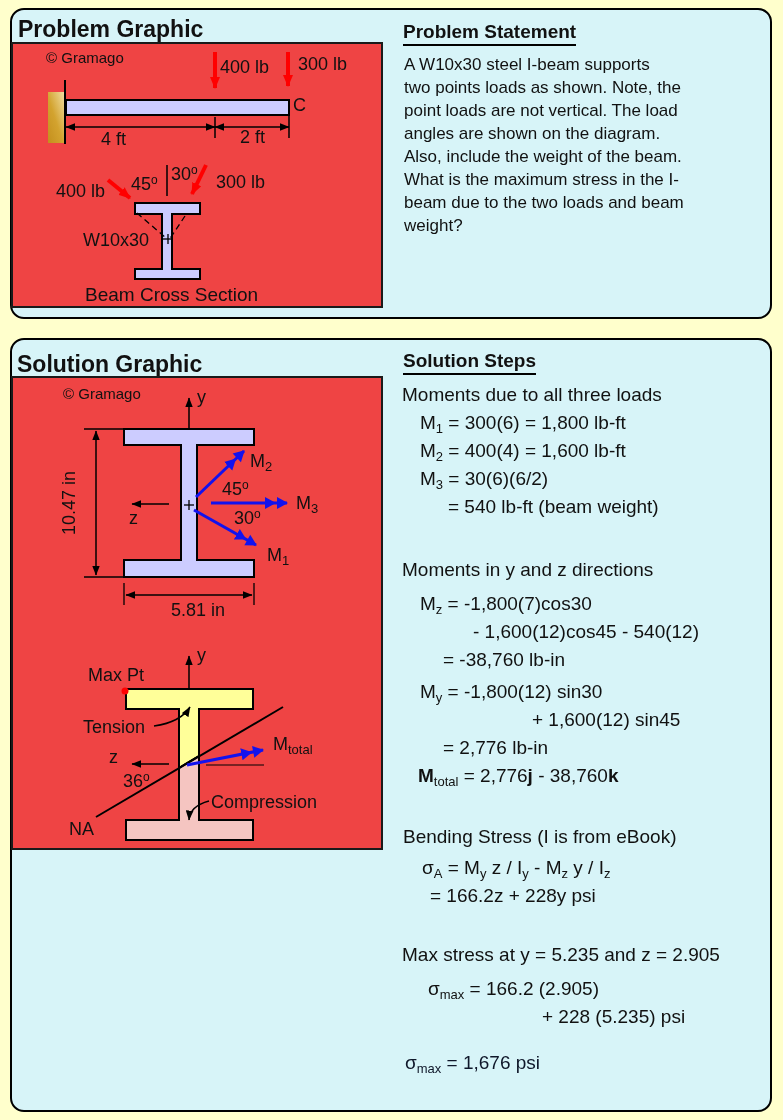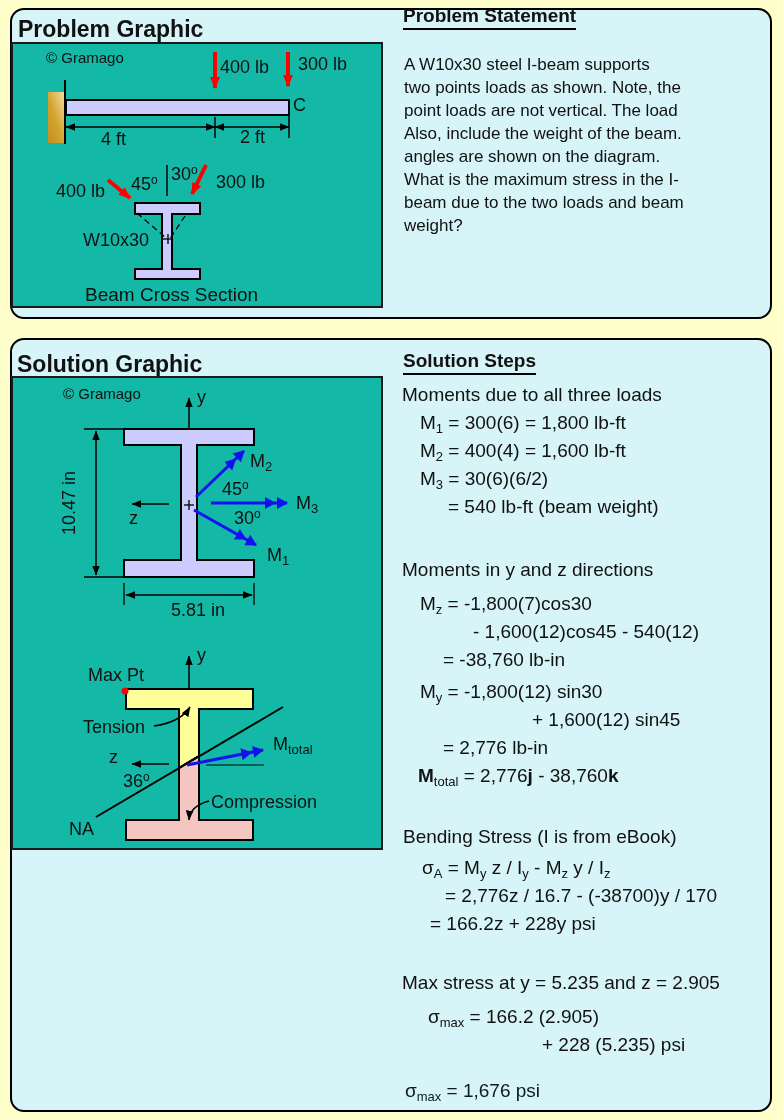--- a/index.html
+++ b/index.html
@@ -9,34 +9,34 @@
     font-family:"Liberation Sans",sans-serif;
     color:#111;
   }
   .panel{
     position:absolute;left:10px;width:758px;
     background:#D7F4F8;border:2px solid #000;border-radius:14px;
   }
   #panel-problem{top:8px;height:307px;}
   #panel-solution{top:338px;height:770px;}
   .gbox{
-    position:absolute;background:#14b8a6;border:2px solid #1a1a1a;
+    position:absolute;background:#ef4444;border:2px solid #1a1a1a;
   }
   #gbox-problem{left:11px;top:42px;width:368px;height:262px;}
   #gbox-solution{left:11px;top:376px;width:368px;height:470px;}
   .panel-title{
     position:absolute;font-size:23px;font-weight:bold;white-space:nowrap;
   }
   #title-problem-graphic{left:18px;top:16px;}
   #title-solution-graphic{left:17px;top:351px;}
   .col-title{
     position:absolute;font-size:19px;font-weight:bold;white-space:nowrap;
     border-bottom:2px solid #000;padding-bottom:1px;
   }
-  #title-problem-statement{left:403px;top:5px;text-align:right;}
+  #title-problem-statement{left:403px;top:21px;text-align:right;}
   #title-solution-steps{left:403px;top:350px;}
   #stmt{
     position:absolute;left:404px;top:53px;width:372px;
     font-size:17px;line-height:23px;
   }
   .stmt-line{white-space:nowrap;}
   #steps{
     position:absolute;left:400px;top:381px;width:380px;
     font-size:19px;
   }
@@ -108,22 +108,22 @@
     <text x="70" y="202" font-size="18">W10x30</text>
     <text x="72" y="257" font-size="19">Beam Cross Section</text>
   </svg>
 </div>
 
 <div class="col-title" id="title-problem-statement">Problem Statement</div>
 <div id="stmt">
     <div class="stmt-line">A W10x30 steel I-beam supports</div>
     <div class="stmt-line">two points loads as shown. Note, the</div>
     <div class="stmt-line">point loads are not vertical. The load</div>
+    <div class="stmt-line">angles are shown on the diagram.</div>
     <div class="stmt-line">Also, include the weight of the beam.</div>
-    <div class="stmt-line">angles are shown on the diagram.</div>
     <div class="stmt-line">What is the maximum stress in the I-</div>
     <div class="stmt-line">beam due to the two loads and beam</div>
     <div class="stmt-line">weight?</div>
   </div>
 
 <div class="panel" id="panel-solution"></div>
 
 <div class="panel-title" id="title-solution-graphic">Solution Graphic</div>
 
 <div class="gbox" id="gbox-solution">
@@ -200,19 +200,18 @@
     <div class="step-line" style="margin-left: 2px; margin-top: 35px;"><span>Moments in y and z directions</span></div>
     <div class="step-line" style="margin-left: 20px; margin-top: 6px;"><span>M</span><span class="sub">z</span><span> = -1,800(7)cos30</span></div>
     <div class="step-line" style="margin-left: 73px;"><span>- 1,600(12)cos45 - 540(12)</span></div>
     <div class="step-line" style="margin-left: 43px;"><span>= -38,760 lb-in</span></div>
     <div class="step-line" style="margin-left: 20px; margin-top: 4px;"><span>M</span><span class="sub">y</span><span> = -1,800(12) sin30</span></div>
     <div class="step-line" style="margin-left: 132px;"><span>+ 1,600(12) sin45</span></div>
     <div class="step-line" style="margin-left: 43px;"><span>= 2,776 lb-in</span></div>
     <div class="step-line" style="margin-left: 18px;"><span class="bold">M</span><span class="sub">total</span><span> = 2,776</span><span class="bold">j</span><span> - 38,760</span><span class="bold">k</span></div>
     <div class="step-line" style="margin-left: 3px; margin-top: 33px;"><span>Bending Stress (I is from eBook)</span></div>
     <div class="step-line" style="margin-left: 22px; margin-top: 3px;"><span>σ</span><span class="sub">A</span><span> = M</span><span class="sub">y</span><span> z / I</span><span class="sub">y</span><span> - M</span><span class="sub">z</span><span> y / I</span><span class="sub">z</span></div>
-    <div class="step-line" style="margin-left: 45px;"><span>= 2,776z / 16.7 - (-38700)y / 170</span></div>
     <div class="step-line" style="margin-left: 30px;"><span>= 166.2z + 228y psi</span></div>
     <div class="step-line" style="margin-left: 2px; margin-top: 31px;"><span>Max stress at y = 5.235 and z = 2.905</span></div>
     <div class="step-line" style="margin-left: 28px; margin-top: 6px;"><span>σ</span><span class="sub">max</span><span> = 166.2 (2.905)</span></div>
     <div class="step-line" style="margin-left: 142px;"><span>+ 228 (5.235) psi</span></div>
     <div class="step-line red-line" style="margin-left: 5px; margin-top: 18px;"><span>σ</span><span class="sub">max</span><span> = 1,676 psi</span></div>
   </div>
 
 </body></html>

